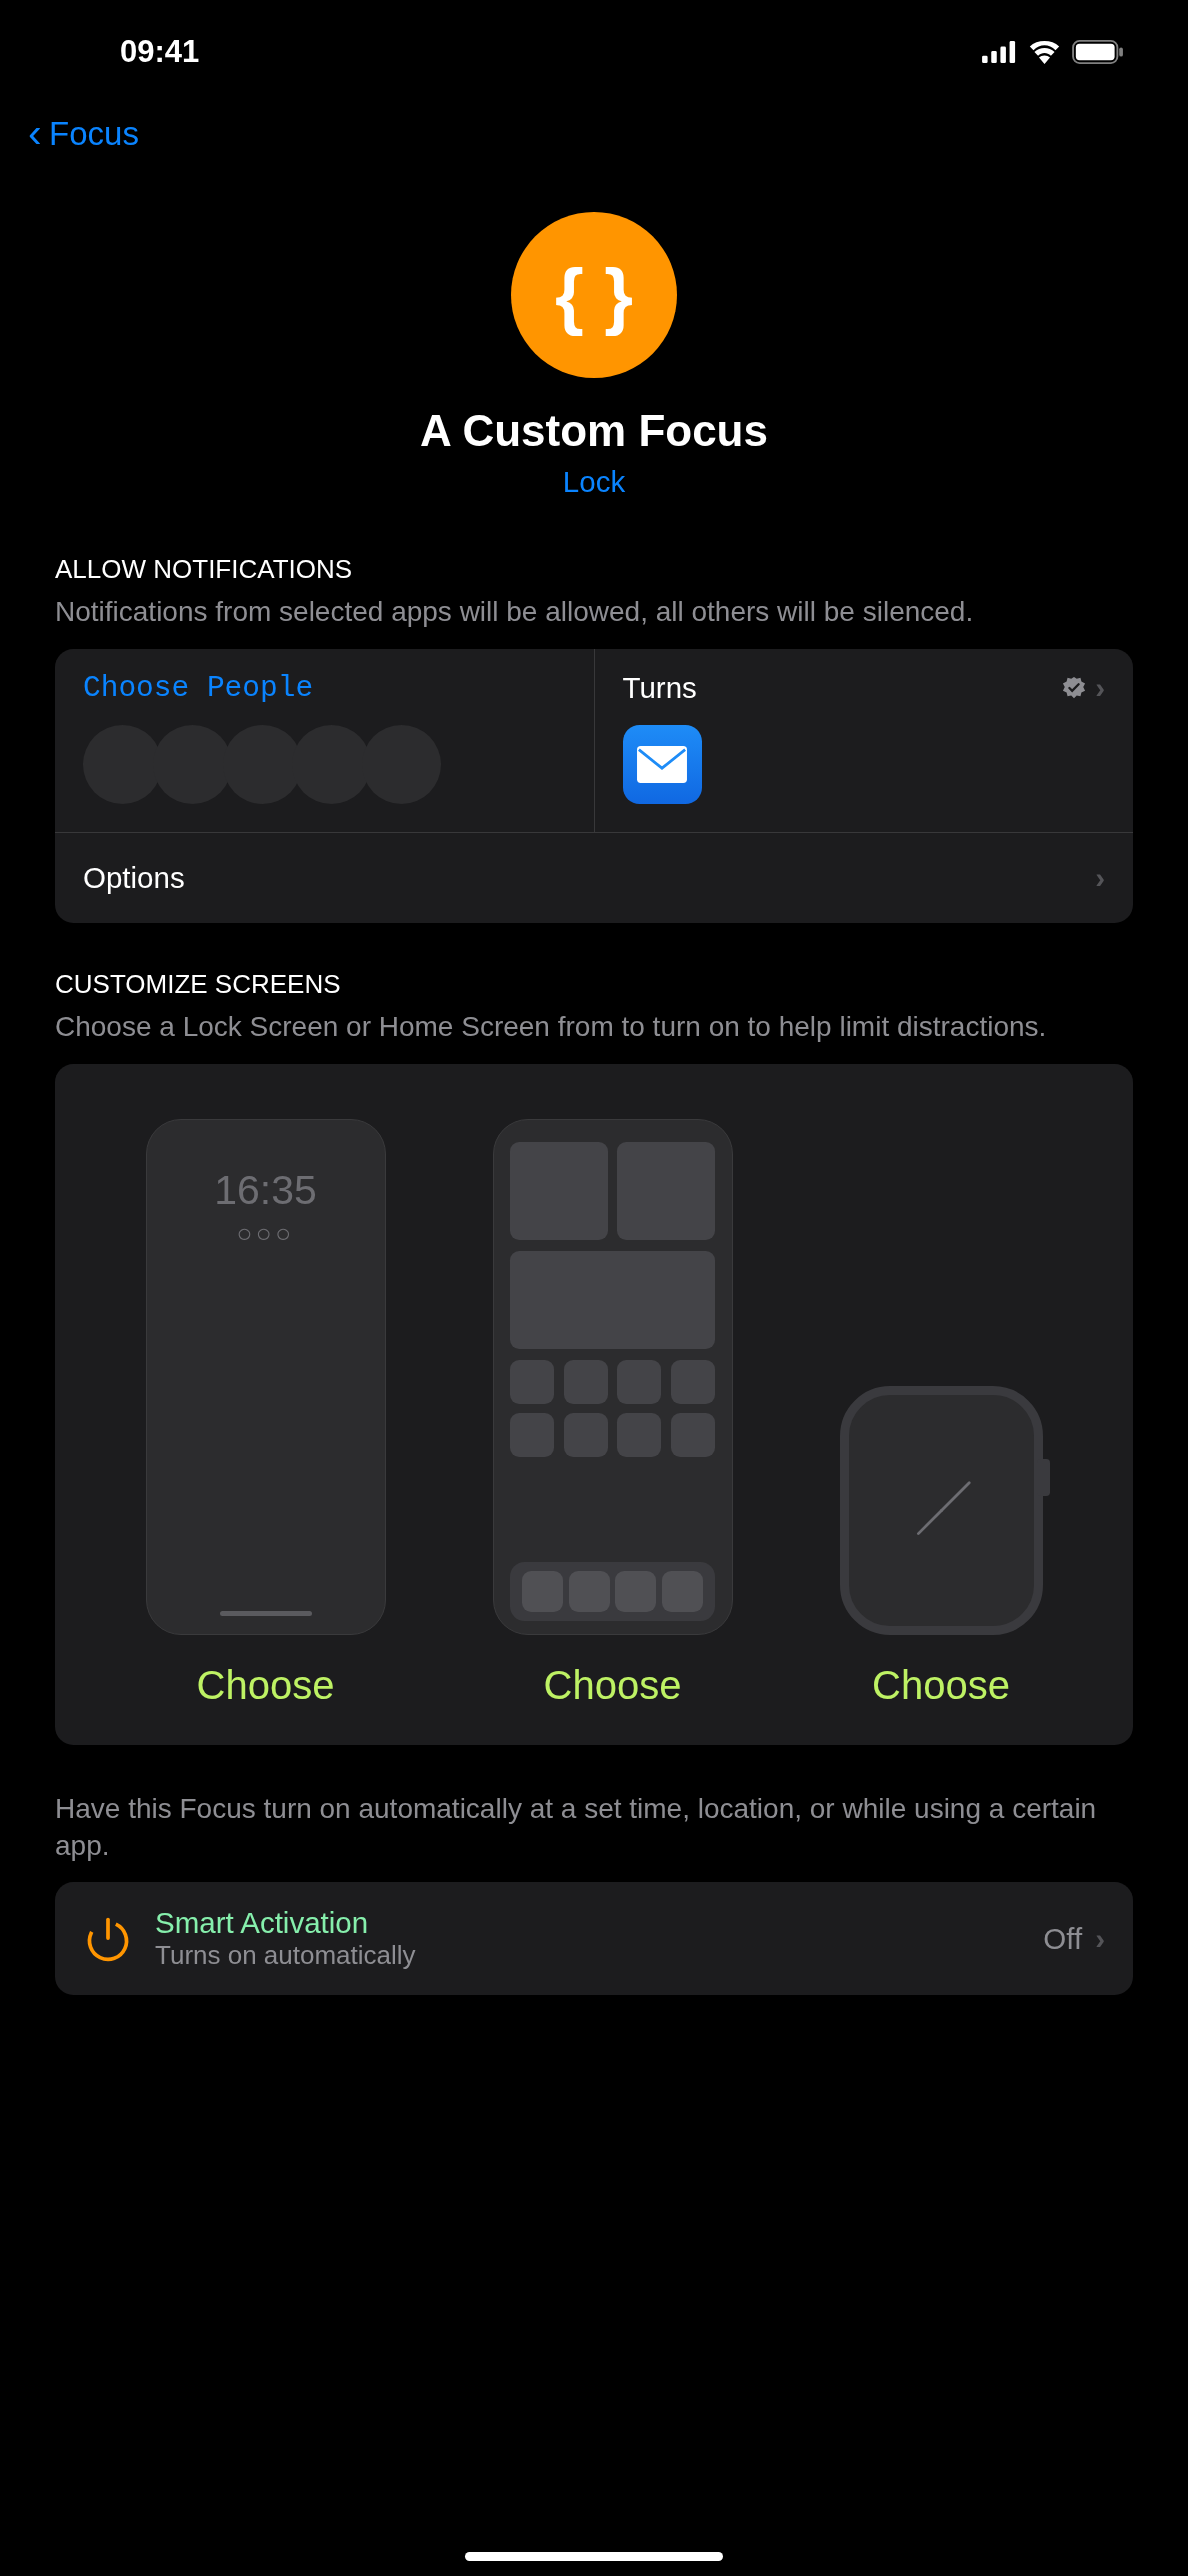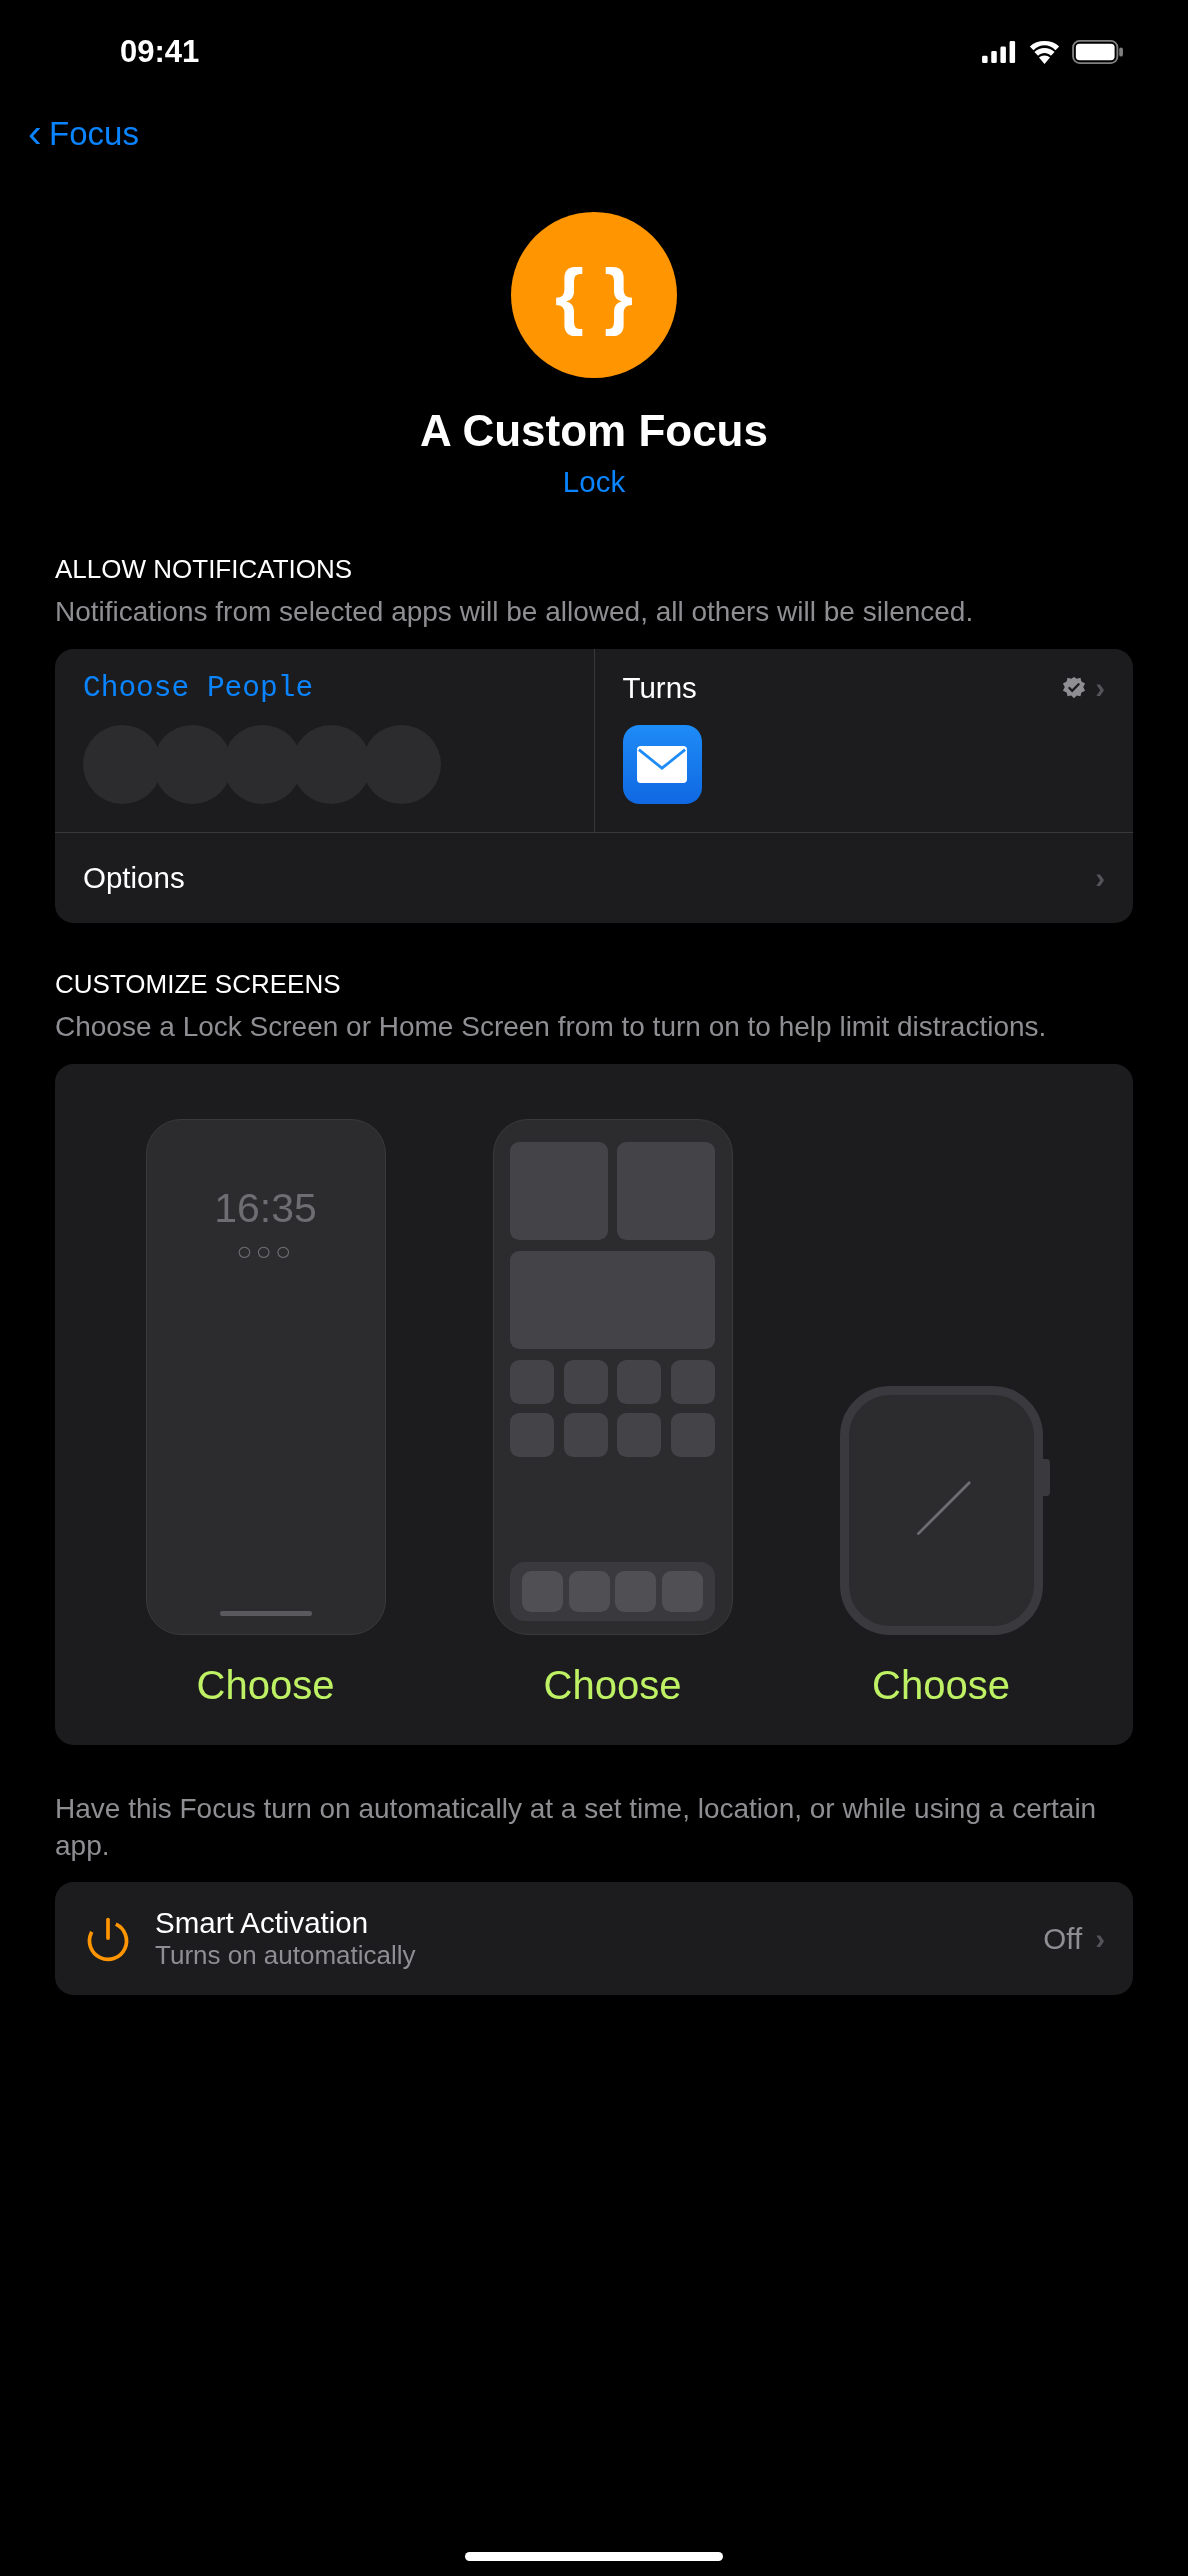--- a/index.html
+++ b/index.html
@@ -181,21 +181,21 @@
       display: flex;
       flex-direction: column;
       align-items: center;
       padding: 37px 18.4px;
       position: relative;
     }
     .lock-time {
       color: #6d6d72;
       font-size: 41px;
       font-weight: 500;
-      margin-top: 28px;
+      margin-top: 10px;
     }
     .lock-circles {
       color: #6d6d72;
       font-size: 26px;
       letter-spacing: 3.7px;
       margin-top: 3.7px;
     }
     .home-indicator-mock {
       position: absolute;
       bottom: 18.4px;
@@ -288,21 +288,21 @@
       gap: 22px;
     }
     .power-icon {
       color: #ff9500;
     }
     .schedule-text {
       flex: 1;
     }
     .schedule-title {
       font-size: 29.5px;
-      color: #ffffff;
+      color: #86efac;
     }
     .schedule-sub {
       font-size: 26px;
       color: #8e8e93;
     }
     .schedule-trailing {
       display: flex;
       align-items: center;
       gap: 13px;
       color: #8e8e93;

